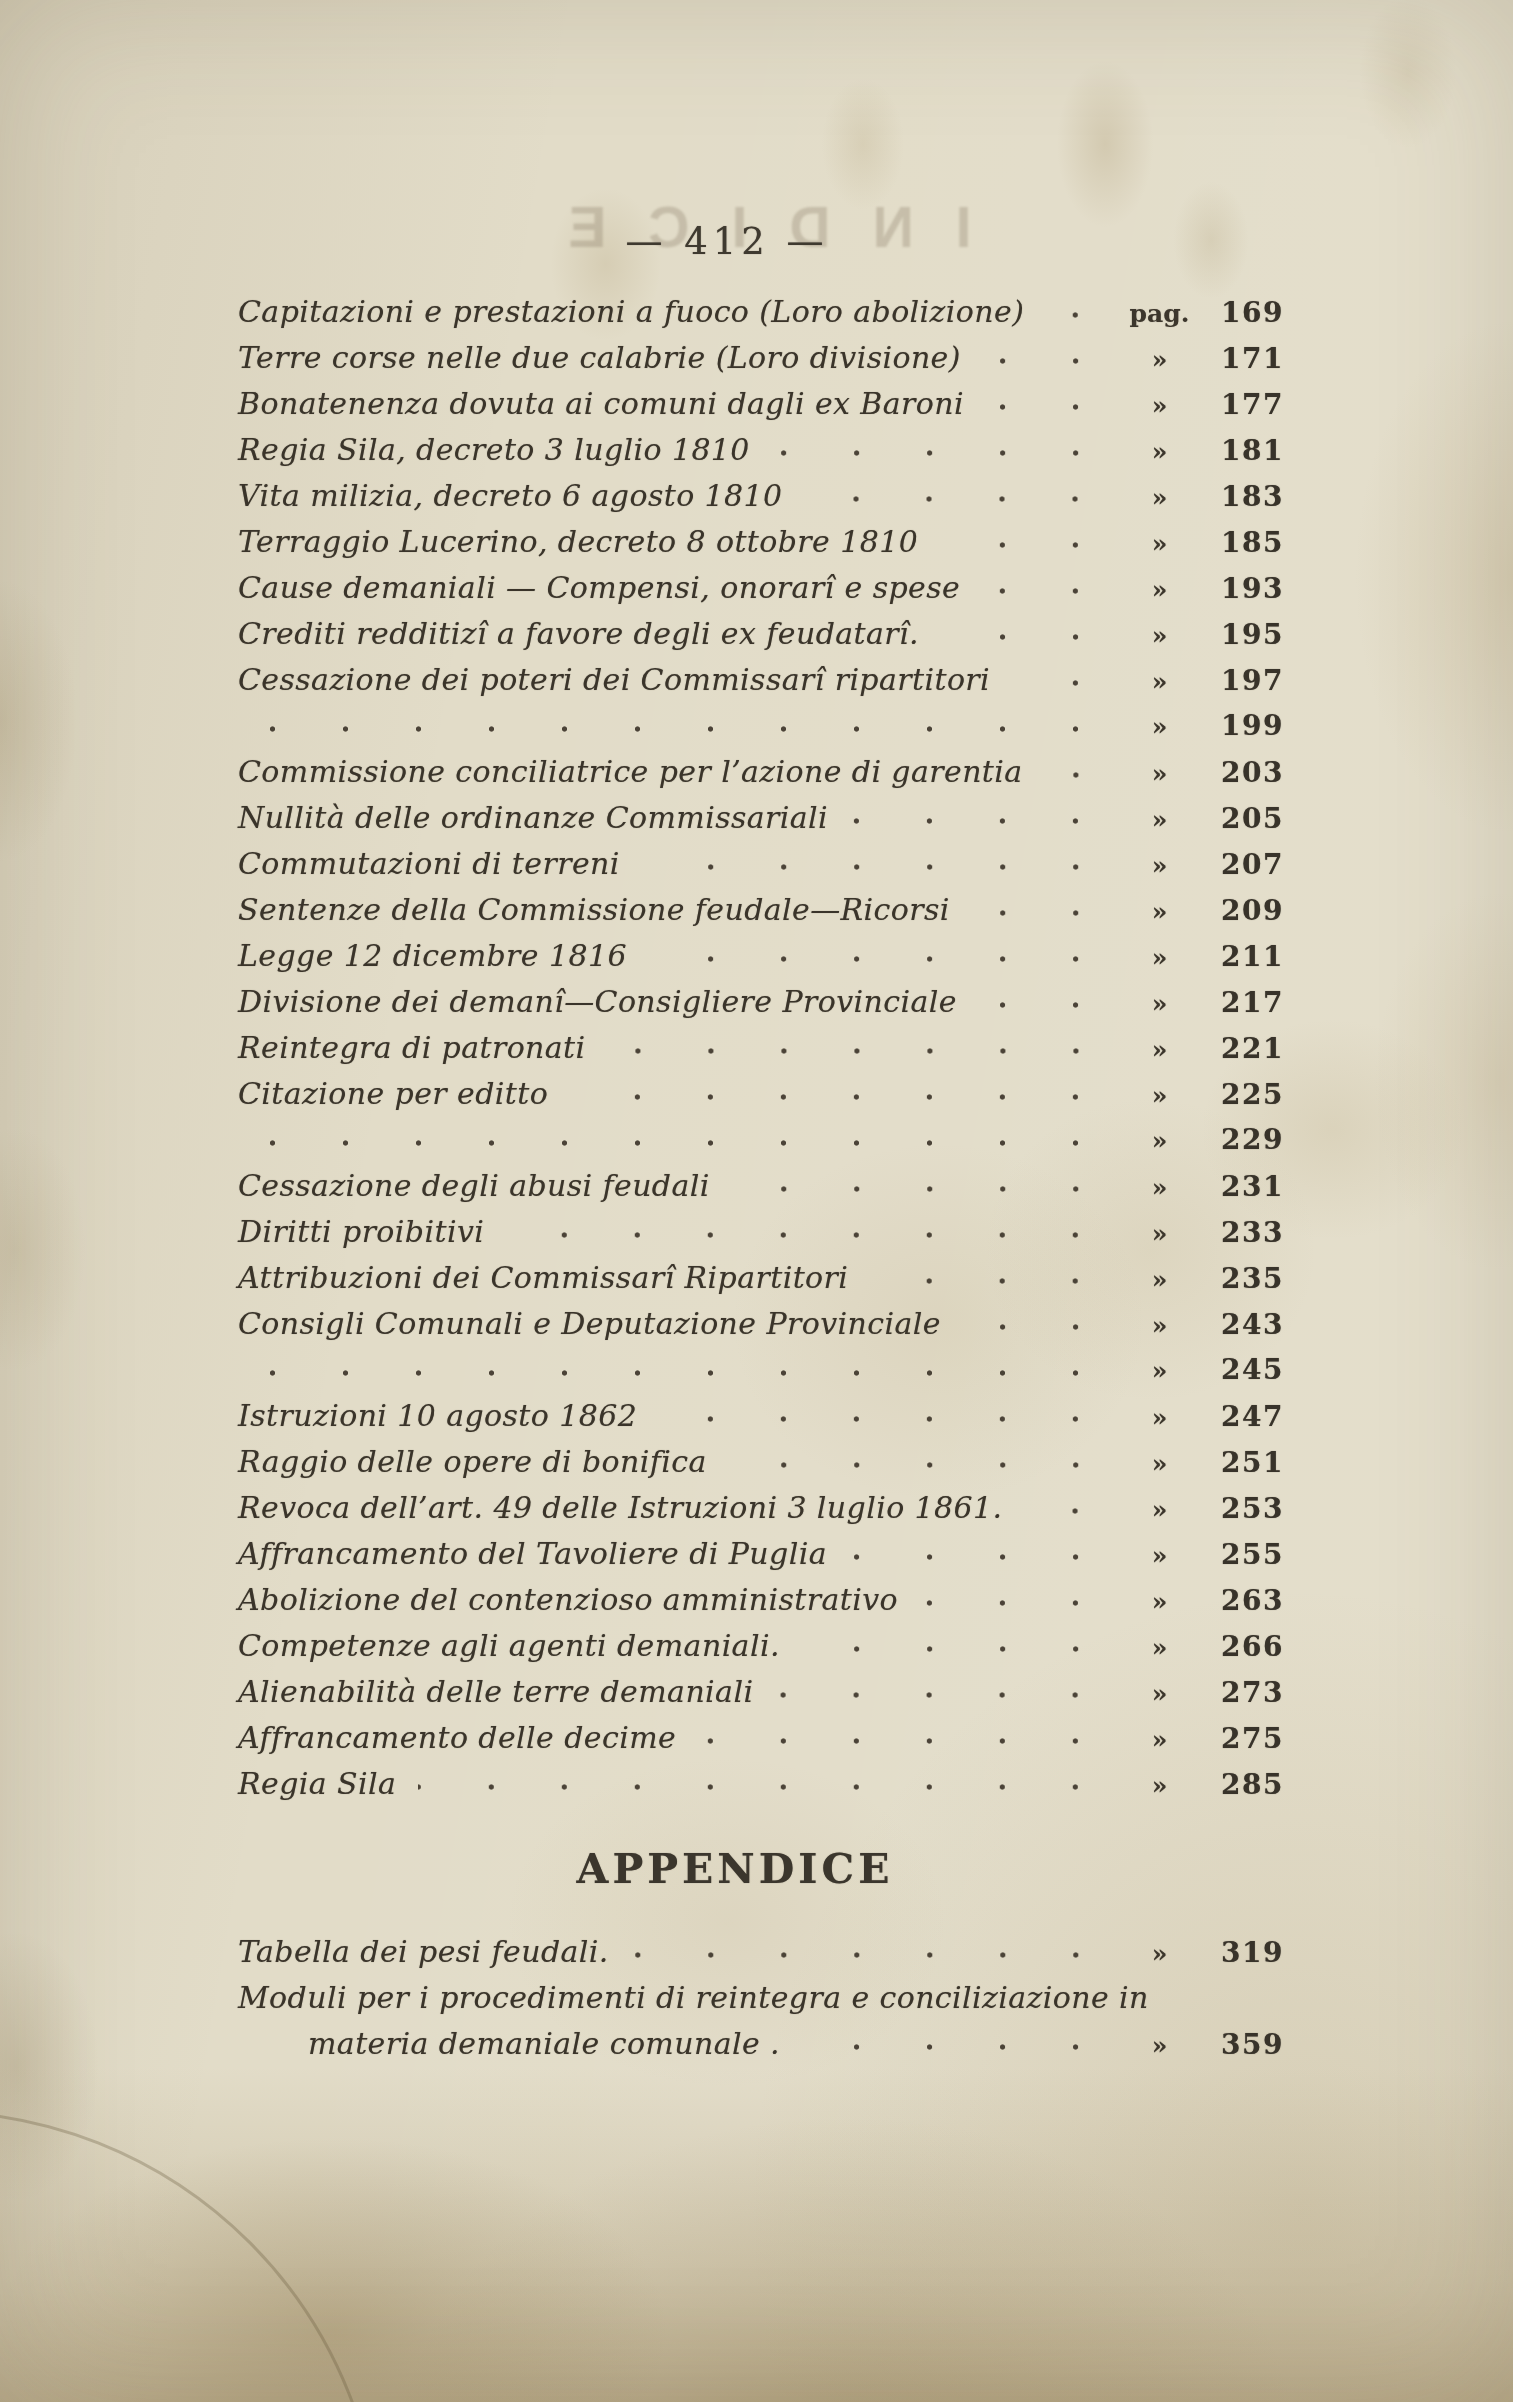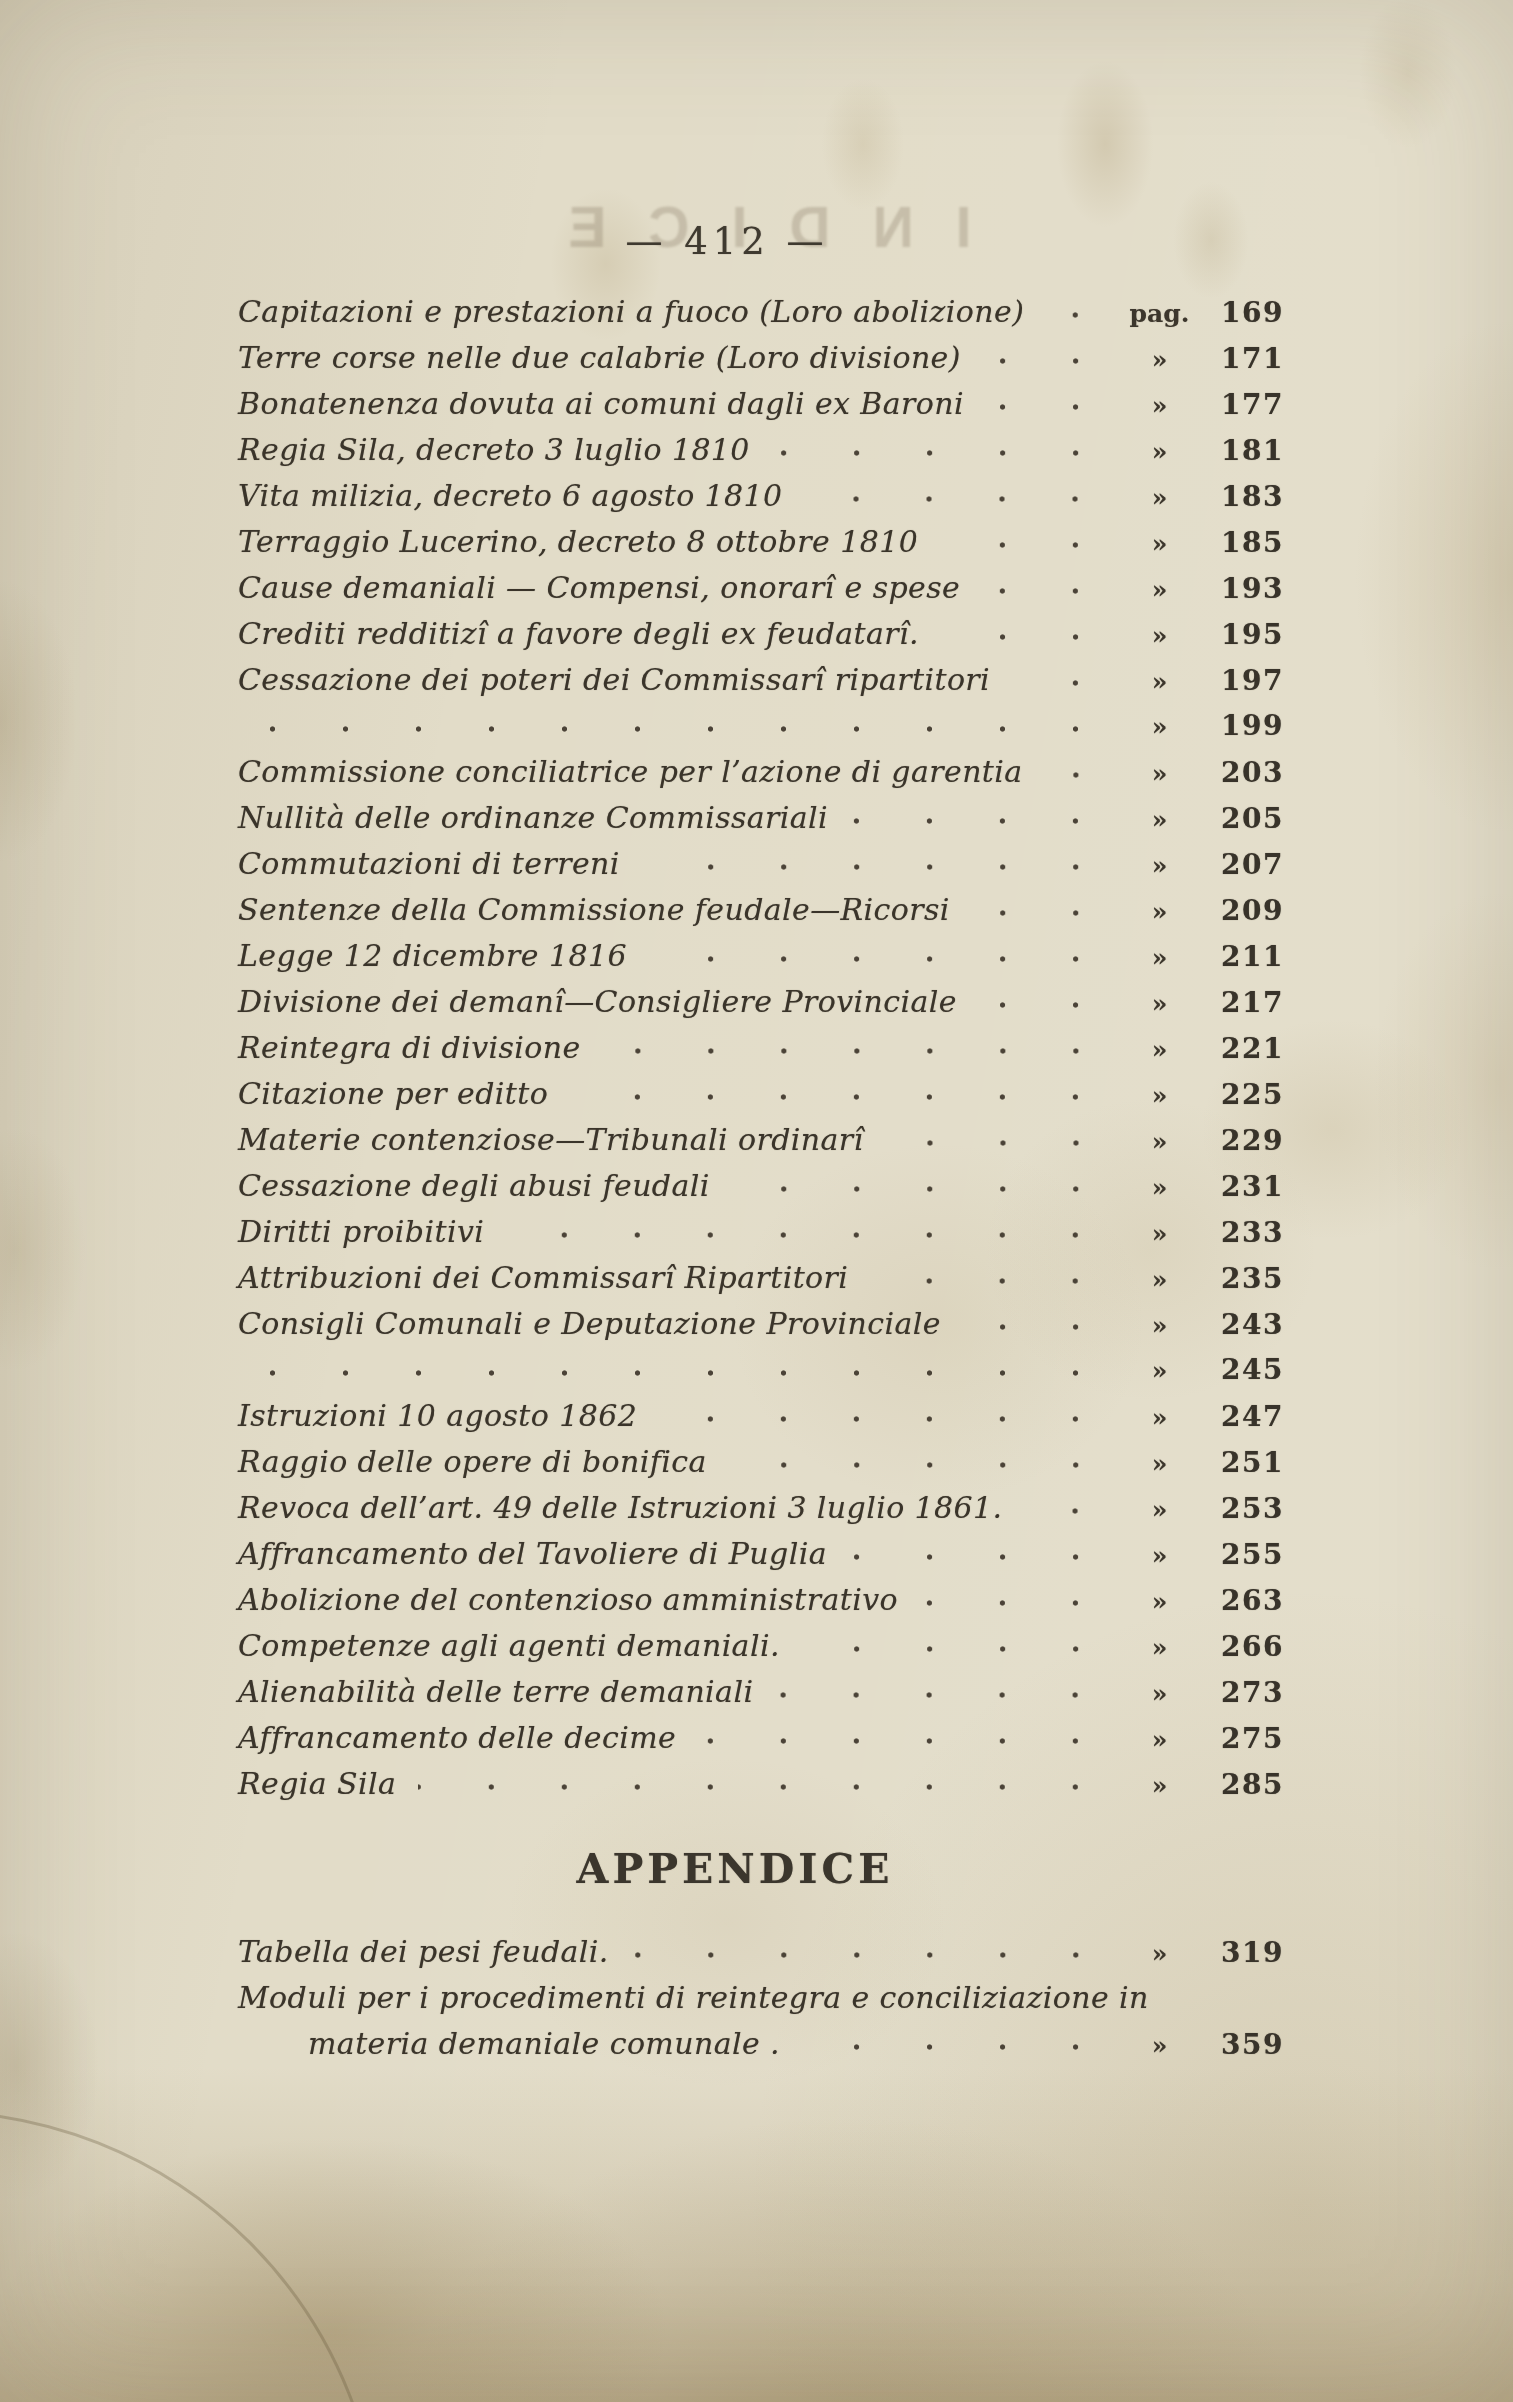--- a/index.html
+++ b/index.html
@@ -254,33 +254,32 @@
         <span class="marker">»</span>
         <span class="num">211</span>
       </div>
       <div class="row">
         <span class="title">Divisione dei demanî—Consigliere Provinciale</span>
         <span class="dots"></span>
         <span class="marker">»</span>
         <span class="num">217</span>
       </div>
       <div class="row">
-        <span class="title">Reintegra di divisione</span>
+        <span class="title">Reintegra di patronati</span>
         <span class="dots"></span>
         <span class="marker">»</span>
         <span class="num">221</span>
       </div>
       <div class="row">
         <span class="title">Citazione per editto</span>
         <span class="dots"></span>
         <span class="marker">»</span>
         <span class="num">225</span>
       </div>
       <div class="row">
-        <span class="title">Materie contenziose—Tribunali ordinarî</span>
         <span class="dots"></span>
         <span class="marker">»</span>
         <span class="num">229</span>
       </div>
       <div class="row">
         <span class="title">Cessazione degli abusi feudali</span>
         <span class="dots"></span>
         <span class="marker">»</span>
         <span class="num">231</span>
       </div>

